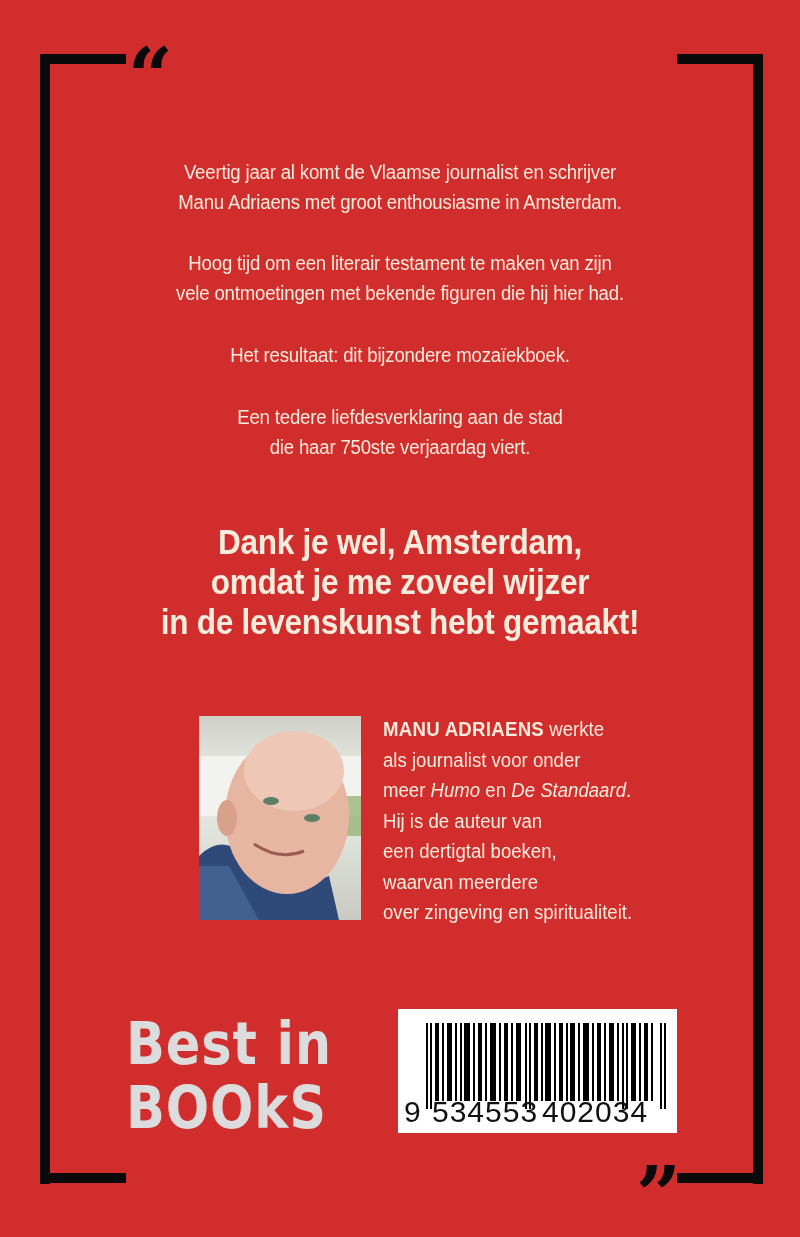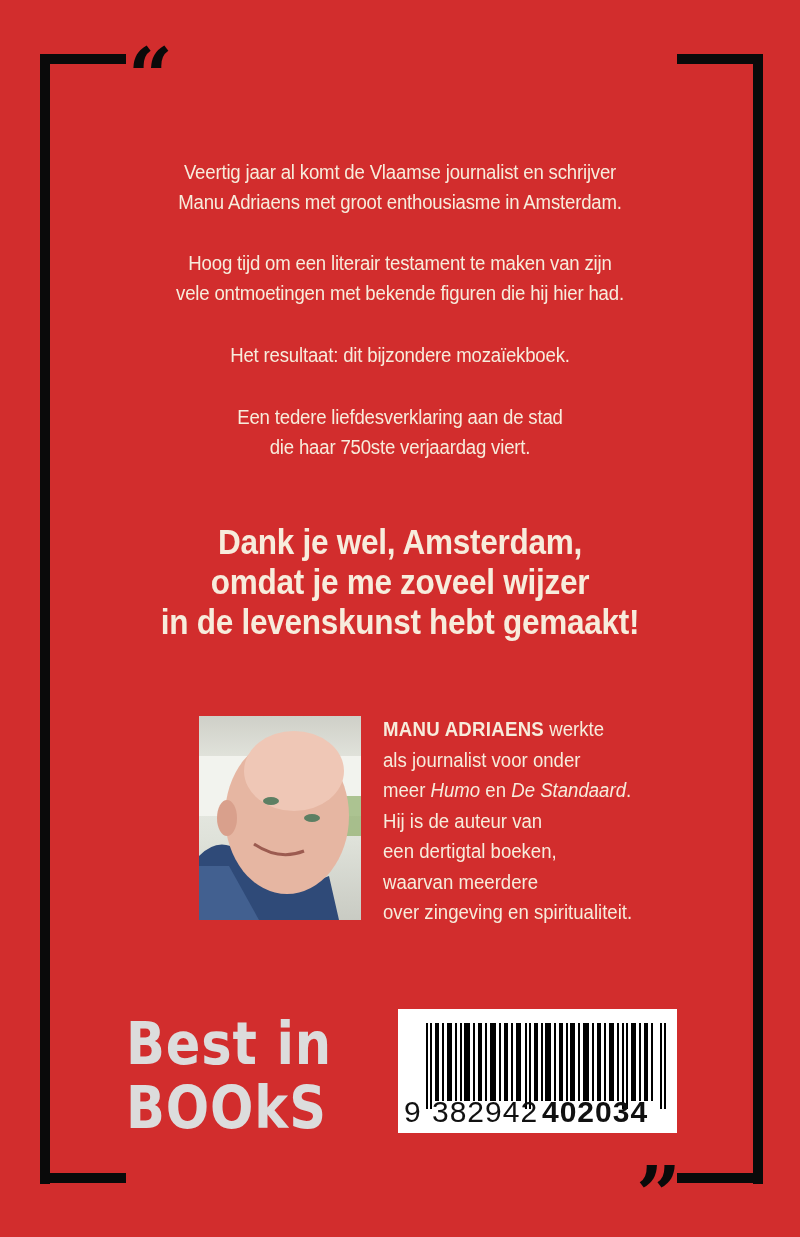--- a/index.html
+++ b/index.html
@@ -159,15 +159,15 @@
         <rect x="228" y="14" width="2" height="86"></rect>
       <rect x="233" y="14" width="5" height="78"></rect>
         <rect x="241" y="14" width="2" height="78"></rect>
       <rect x="246" y="14" width="4" height="78"></rect>
         <rect x="253" y="14" width="2" height="78"></rect>
       <rect x="262" y="14" width="2" height="86"></rect>
         <rect x="266" y="14" width="2" height="86"></rect>
     </g>
   </svg>
   <span class="barcode-digits" style="left:6px;top:86px;position:absolute;">9</span>
-  <span class="barcode-digits" style="left:34px;top:86px;position:absolute;letter-spacing:1px;">382942</span>
-  <span class="barcode-digits" style="left:144px;top:86px;position:absolute;letter-spacing:1px;font-weight:bold;">402034</span>
+  <span class="barcode-digits" style="left:34px;top:86px;position:absolute;letter-spacing:1px;">534553</span>
+  <span class="barcode-digits" style="left:144px;top:86px;position:absolute;letter-spacing:1px;">402034</span>
 </div>
 
 </body></html>

